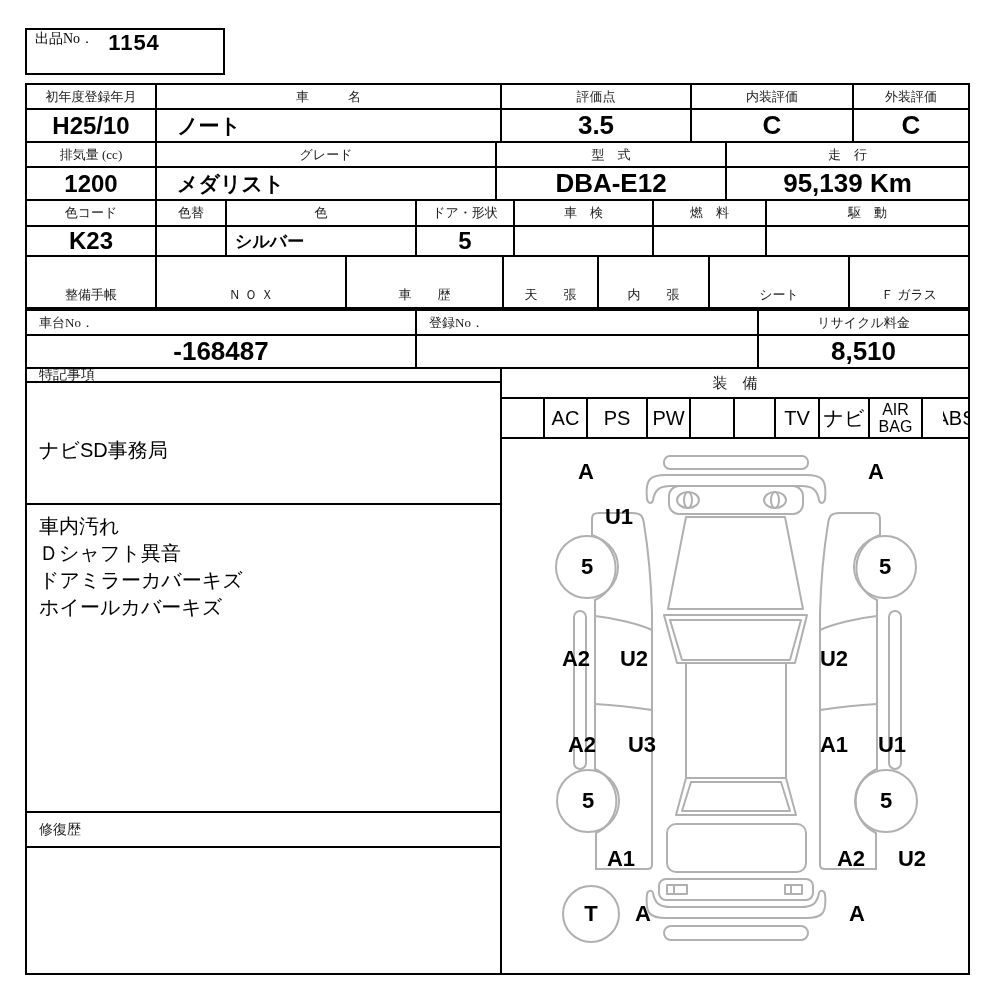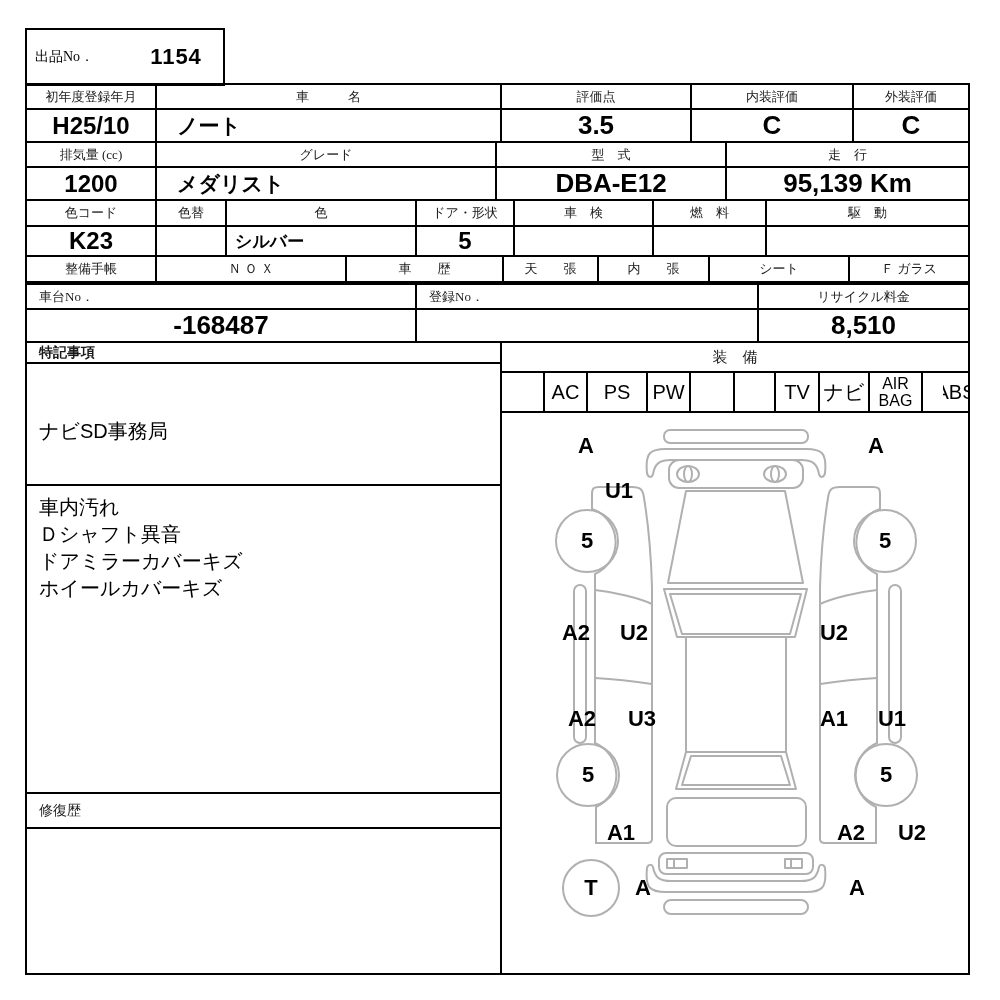--- a/index.html
+++ b/index.html
@@ -1,48 +1,48 @@
 <!DOCTYPE html>
 <html><head>
 <meta charset="utf-8">
 <style>
   html,body{margin:0;padding:0;background:#fff;}
   #sheet{position:relative;width:1000px;height:1000px;background:#fff;
          font-family:"Liberation Sans",sans-serif;color:#000;}
   
-  #lot-box{position:absolute;left:25px;top:28px;width:200px;height:58px;
-           border:2px solid #000;display:flex;align-items:center;box-sizing:border-box;gap:42px;}
+  #lot-box{position:absolute;left:25px;top:28px;width:200px;height:47px;
+           border:2px solid #000;display:flex;align-items:flex-start;box-sizing:border-box;}
   #lot-box .lbl{font-size:14px;margin-left:8px;font-family:"Liberation Serif",serif;}
   #lot-box .num{font-size:22px;font-weight:bold;margin-left:14px;letter-spacing:1px;}
   
   #main-table{position:absolute;left:25px;top:83px;width:945px;height:892px;
               border:2px solid #000;box-sizing:border-box;display:flex;flex-direction:column;}
   .pair{display:flex;border-bottom:2px solid #000;flex:none;}
   .cell{box-sizing:border-box;border-right:2px solid #000;display:flex;flex-direction:column;}
   .cell.last{border-right:none;flex:1;}
   .hcell{box-sizing:border-box;border-bottom:2px solid #000;display:flex;align-items:center;
          justify-content:center;font-family:"Liberation Serif",serif;font-size:13px;
          color:#1a1a1a;white-space:pre;overflow:hidden;}
   .vcell{flex:1;display:flex;align-items:center;justify-content:center;
          font-weight:bold;font-size:26px;overflow:hidden;white-space:nowrap;}
   .vcell.name{justify-content:flex-start;padding-left:20px;font-size:21px;}
   .vcell.small{font-size:17px;justify-content:flex-start;padding-left:8px;}
   .vcell.mid{font-size:24px;}
   .p1 .hcell{height:25px;} .p1 .vcell{height:35px;}
   .p2 .hcell{height:25px;}
   .p3 .hcell{height:26px;}
-  .p4 .hcell{height:26px;}
+  .p4 .hcell{height:26px;margin-top:26px;}
   .p5 .hcell{height:25px;}
   
   #bottom{flex:1;display:flex;min-height:0;}
   #left-panel{width:475px;border-right:2px solid #000;box-sizing:border-box;
               display:flex;flex-direction:column;}
   .sec-head{box-sizing:border-box;border-bottom:2px solid #000;display:flex;align-items:center;
             padding-left:12px;font-family:"Liberation Serif",serif;font-size:14px;color:#1a1a1a;}
-  #notes-head{height:21px;font-weight:bold;}
+  #notes-head{height:14px;}
   #notes-box1{height:122px;border-bottom:2px solid #000;box-sizing:border-box;
               font-size:20px;padding:54px 0 0 12px;}
   #notes-box2{height:308px;border-bottom:2px solid #000;box-sizing:border-box;
               font-size:20px;padding:8px 0 0 12px;line-height:27px;}
   #repair-head{height:35px;border-bottom:2px solid #000;}
   #repair-box{flex:1;}
   #right-panel{flex:1;display:flex;flex-direction:column;min-width:0;}
   #equip-head{height:30px;border-bottom:2px solid #000;box-sizing:border-box;display:flex;
               align-items:center;justify-content:center;font-family:"Liberation Serif",serif;
               font-size:15px;color:#1a1a1a;}

